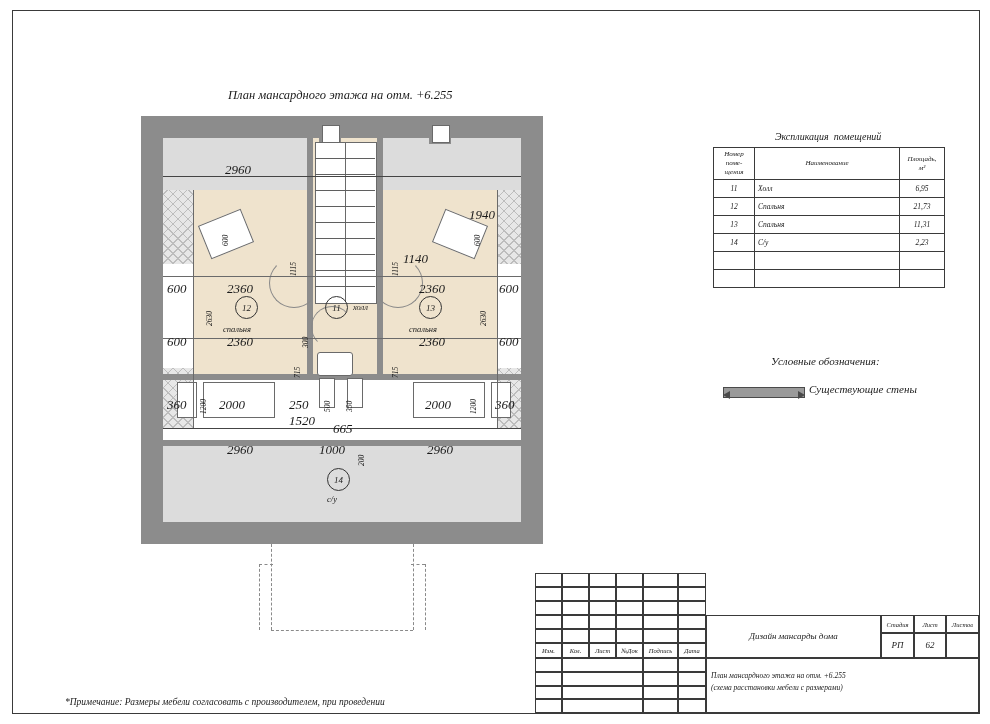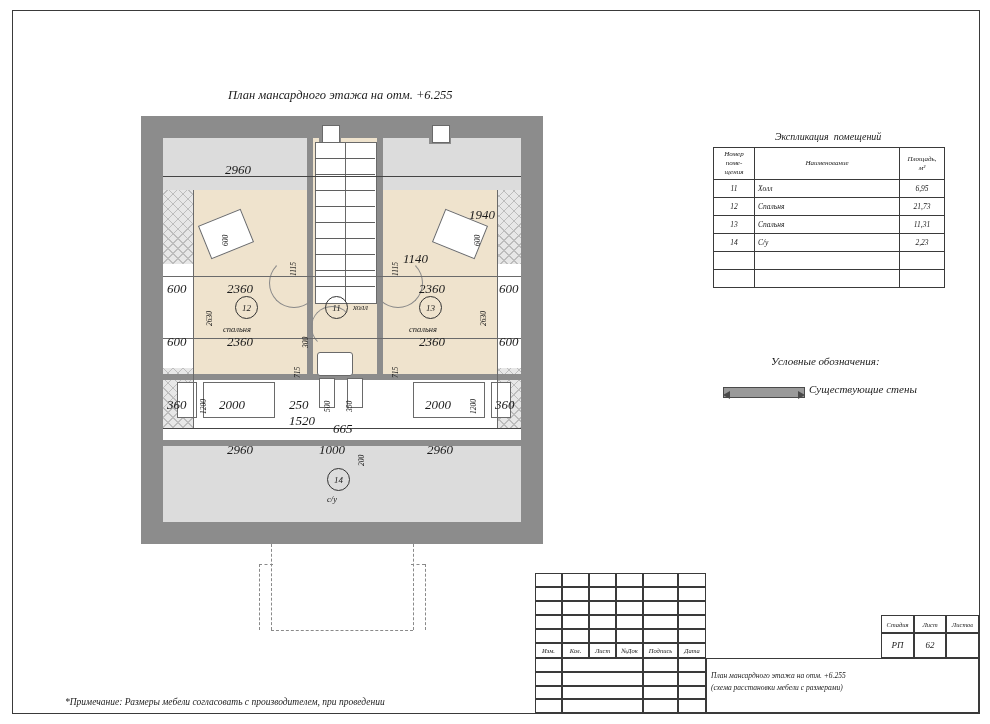--- a/index.html
+++ b/index.html
@@ -305,20 +305,21 @@
     <div class="cell" style="left:27px;top:113px;width:81px;height:13px;"></div>
     <div class="cell" style="left:108px;top:113px;width:35px;height:13px;"></div>
     <div class="cell" style="left:143px;top:113px;width:28px;height:13px;"></div>
 
     <div class="cell" style="left:0;top:126px;width:27px;height:14px;"></div>
     <div class="cell" style="left:27px;top:126px;width:81px;height:14px;"></div>
     <div class="cell" style="left:108px;top:126px;width:35px;height:14px;"></div>
     <div class="cell" style="left:143px;top:126px;width:28px;height:14px;"></div>
 
 
+    <div class="cell mid" style="left:171px;top:42px;width:175px;height:43px;">Дизайн мансарды дома</div>
 
     <div class="cell lbl" style="left:346px;top:42px;width:33px;height:18px;">Стадия</div>
     <div class="cell lbl" style="left:379px;top:42px;width:32px;height:18px;">Лист</div>
     <div class="cell lbl" style="left:411px;top:42px;width:33px;height:18px;">Листов</div>
     <div class="cell mid" style="left:346px;top:60px;width:33px;height:25px;">РП</div>
     <div class="cell mid" style="left:379px;top:60px;width:32px;height:25px;">62</div>
     <div class="cell mid" style="left:411px;top:60px;width:33px;height:25px;"></div>
 
     <div class="cell left" style="left:171px;top:85px;width:273px;height:55px;display:block;padding-top:12px;">
       <div style="font-size:7.5px;">План мансардного этажа на отм. +6.255</div>

